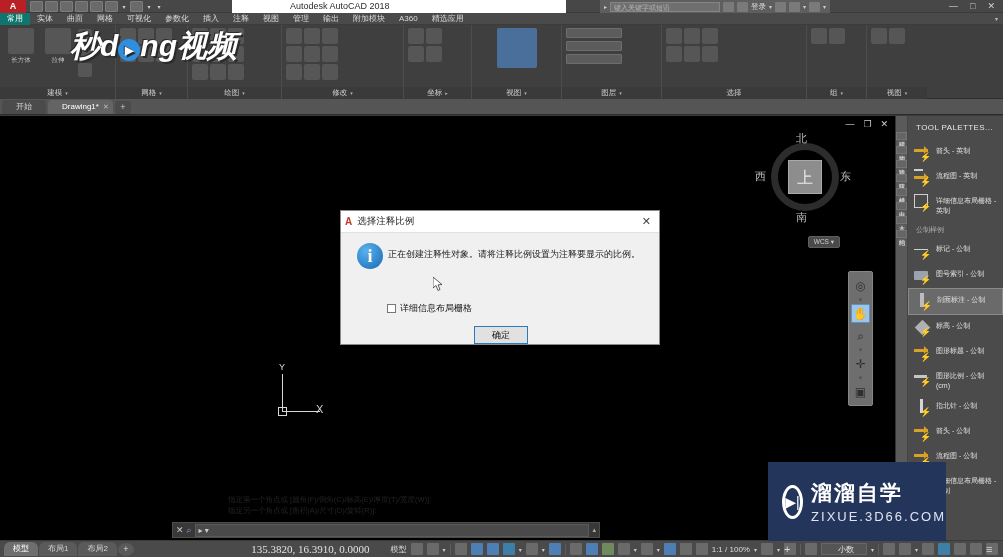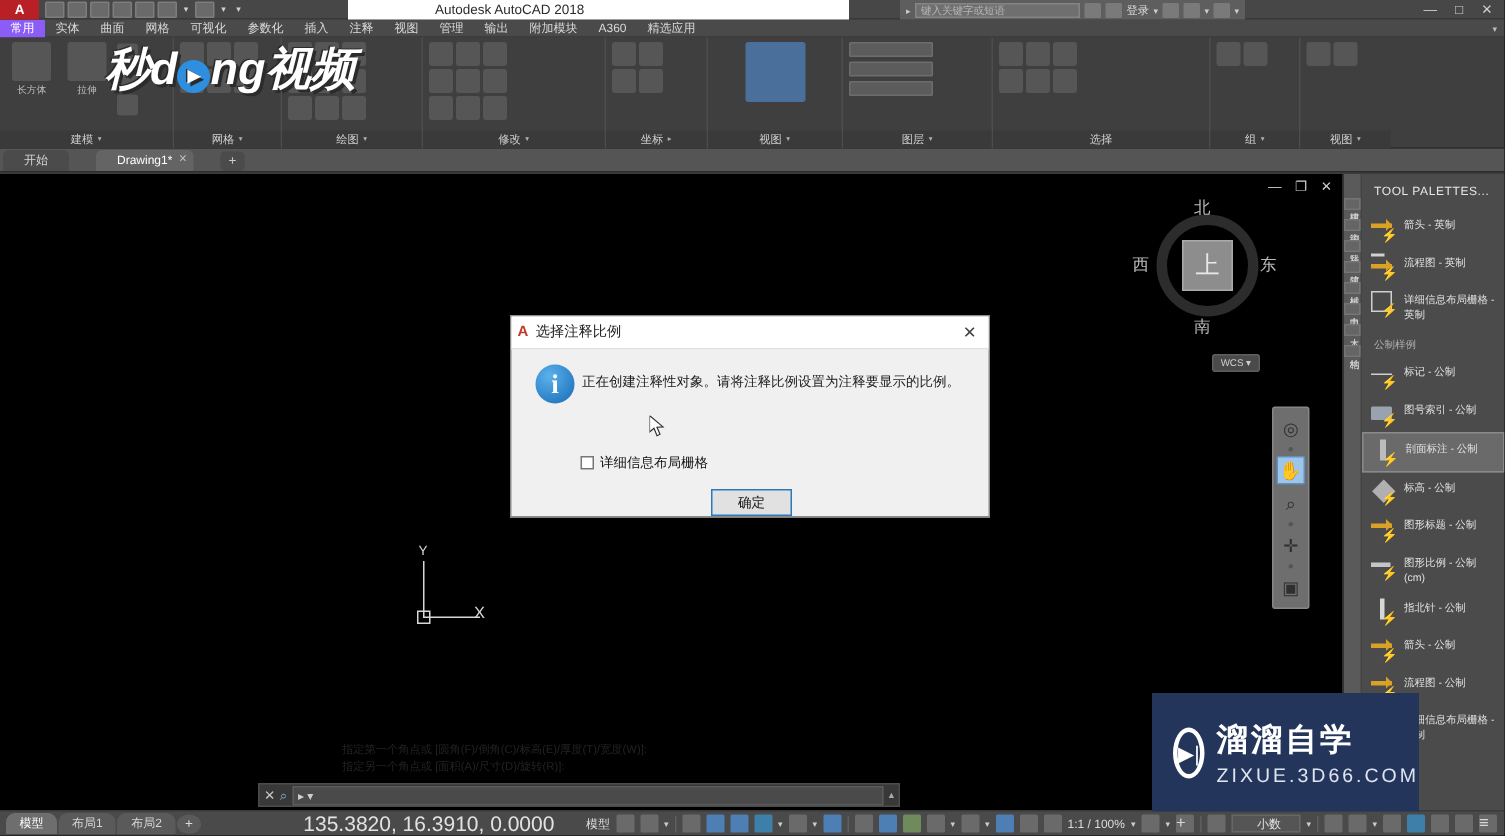--- a/index.html
+++ b/index.html
@@ -45,21 +45,21 @@
   .tb-label{font-size:7.5px;color:#ddd;}
   .win-btns{position:absolute;right:2px;top:0;height:13px;display:flex;gap:12px;align-items:center;padding-right:6px;}
   .win-btn{font-size:9px;color:#d0d0d0;line-height:13px;}
 
   
   .ribbon-tabs{
     height:12px;background:#4a4a4a;display:flex;align-items:center;
     font-size:8px;border-bottom:1px solid #3c3c3c;
   }
   .rtab{padding:0 7px;line-height:12px;color:#d9d9d9;white-space:nowrap;}
-  .rtab.active{background:#8b5cf6;color:#fff;}
+  .rtab.active{background:#0f766e;color:#fff;}
   .ribbon-tabs .right-caret{margin-left:auto;padding-right:5px;font-size:6px;color:#bbb;}
 
   
   .ribbon{
     height:74px;background:#3f3f3f;position:relative;
     border-bottom:1px solid #2e2e2e;display:flex;
   }
   .panel{
     height:74px;position:relative;border-right:1px solid #4d4d4d;
     display:flex;flex-direction:column;
@@ -80,21 +80,21 @@
   .sm-ico{width:14px;height:14px;background:#565656;border-radius:2px;flex:none;}
   .sm-lbl{font-size:6.5px;color:#bdbdbd;white-space:nowrap;}
   .grid-ico{display:grid;grid-template-columns:repeat(3,16px);grid-auto-rows:16px;gap:2px;}
   .gi{width:16px;height:16px;background:#565656;border-radius:2px;}
   .gi.lg{width:22px;height:22px;}
   .gi.blue{background:#4a6f9a;}
   .wide-field{width:56px;height:10px;background:#5c5c5c;border:1px solid #6d6d6d;border-radius:1px;}
 
   
   .filetabs{
-    height:16px;background:#555;display:flex;align-items:flex-end;gap:16px;
+    height:16px;background:#555;display:flex;align-items:flex-end;gap:0;
     padding-left:2px;border-bottom:1px solid #2b2b2b;
   }
   .ftab{
     height:14px;padding:0 14px;font-size:8px;color:#d5d5d5;background:#4b4b4b;
     border-top-left-radius:4px;border-top-right-radius:4px;line-height:14px;
     margin-right:2px;position:relative;
   }
   .ftab.active{background:#646464;color:#fff;}
   .ftab .x{position:absolute;right:4px;top:0;font-size:7px;color:#bbb;}
   .ftab-plus{
@@ -206,21 +206,21 @@
     display:flex;align-items:center;border-top:1px solid #3a3a3a;
   }
   .layout-tabs{display:flex;align-items:center;gap:0;padding-left:4px;}
   .ltab{
     font-size:8px;color:#d5d5d5;padding:0 9px;height:14px;line-height:14px;
     background:#5a5a5a;border-top-left-radius:6px;border-top-right-radius:6px;margin-right:1px;
   }
   .ltab.active{background:#6e6e6e;color:#fff;}
   .ltab-plus{width:16px;height:13px;background:#5a5a5a;border-radius:50%;
     font-size:9px;text-align:center;line-height:13px;color:#ddd;}
-  .coords{margin-left:auto;font-size:14px;color:#e2e2e2;padding-right:21px;white-space:nowrap;}
+  .coords{margin-left:auto;font-size:11px;color:#e2e2e2;padding-right:21px;white-space:nowrap;font-family:Liberation Serif, serif;}
   .sb-group{display:flex;align-items:center;gap:4px;padding-right:5px;}
   .sb-label{font-size:8px;color:#dcdcdc;white-space:nowrap;}
   .sb-ico{width:12px;height:12px;background:#6a6a6a;border-radius:1px;}
   .sb-ico.blue{background:#4d7fb5;}
   .sb-ico.green{background:#6f8a5d;}
   .sb-ico.cyan{background:#3d7fa8;}
   .sb-caret{font-size:6px;color:#ccc;}
   .sb-sep{width:1px;height:11px;background:#5e5e5e;}
   .sb-field{font-size:8px;color:#e2e2e2;background:#555;border:1px solid #666;
     padding:0 12px 0 3px;height:12px;line-height:11px;min-width:46px;text-align:right;}

